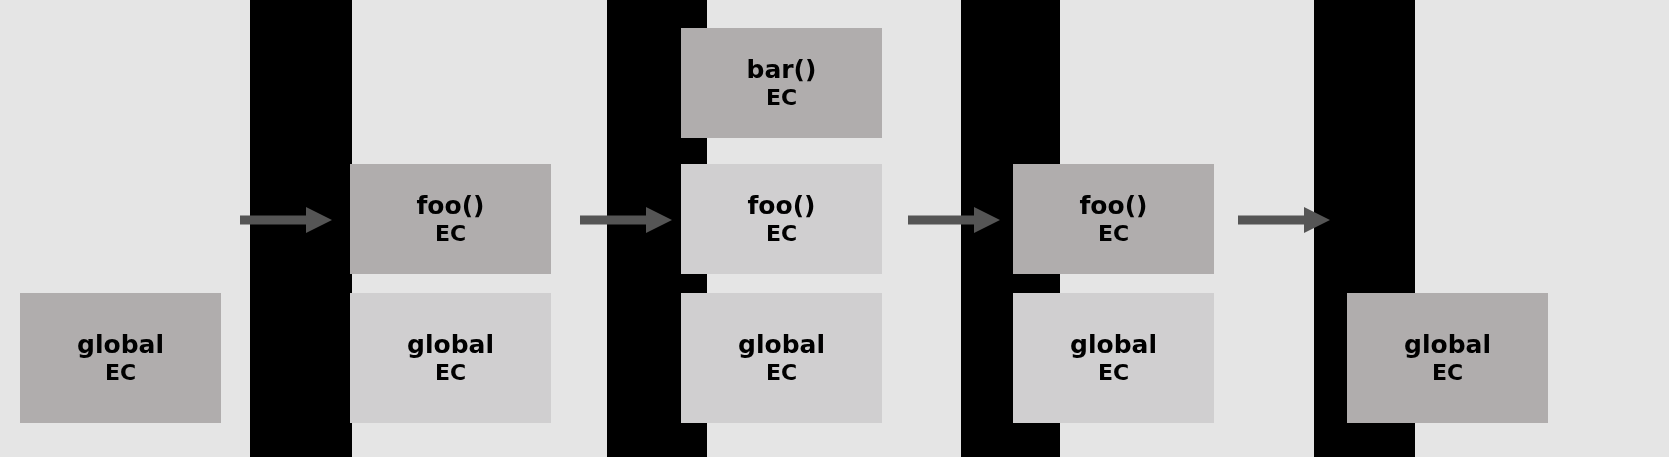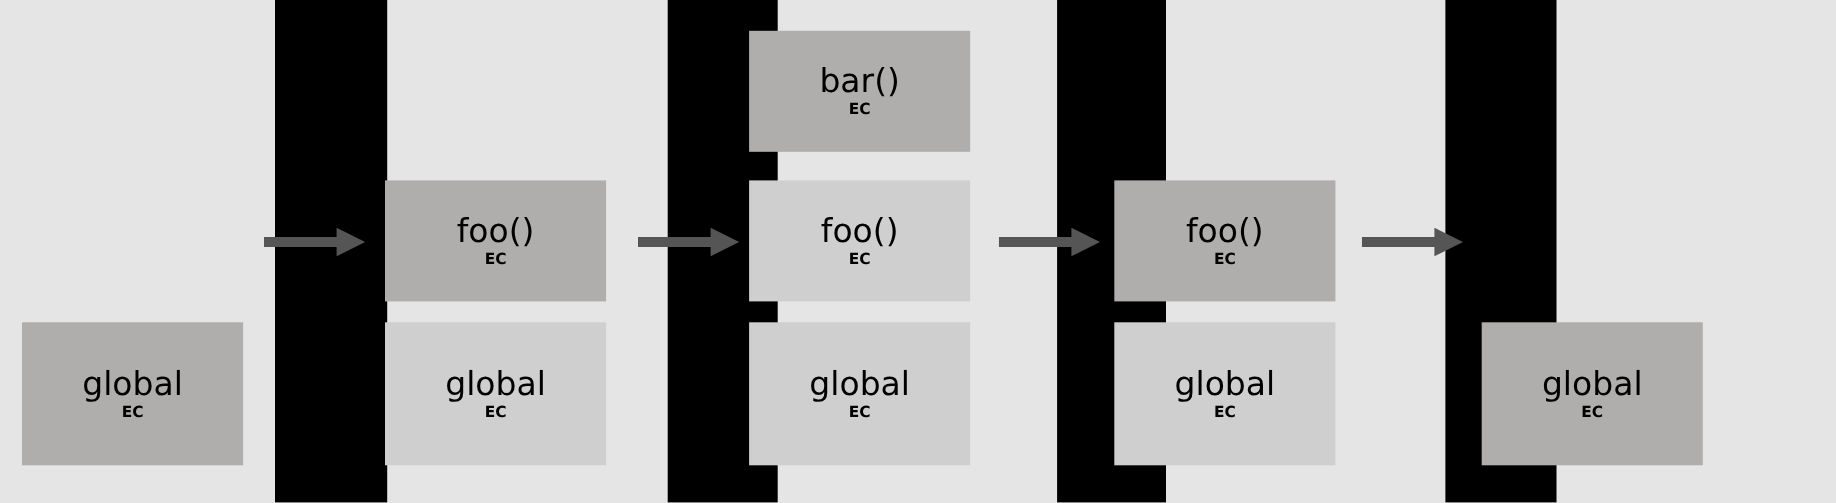--- a/index.html
+++ b/index.html
@@ -33,25 +33,25 @@
     display: flex;
     flex-direction: column;
     align-items: center;
     justify-content: center;
     color: #000000;
     line-height: 1.18;
   }
   .ecbox.active   { background: #b0adad; }
   .ecbox.inactive { background: #d0cfd0; }
   .ec-name {
-    font-size: 30px;
-    font-weight: 400;
+    font-size: 25px;
+    font-weight: 700;
   }
   .ec-kind {
-    font-size: 14px;
+    font-size: 22px;
     font-weight: 700;
     text-align: center;
   }
 </style>
 </head>
 <body>
 
 <div id="stage" style="width: 1669px; height: 457px; background: rgb(229, 229, 229);">
     <div class="band" style="left: 250px; width: 102px; background: rgb(0, 0, 0);"></div>
     <div class="band" style="left: 607px; width: 100px; background: rgb(0, 0, 0);"></div>

